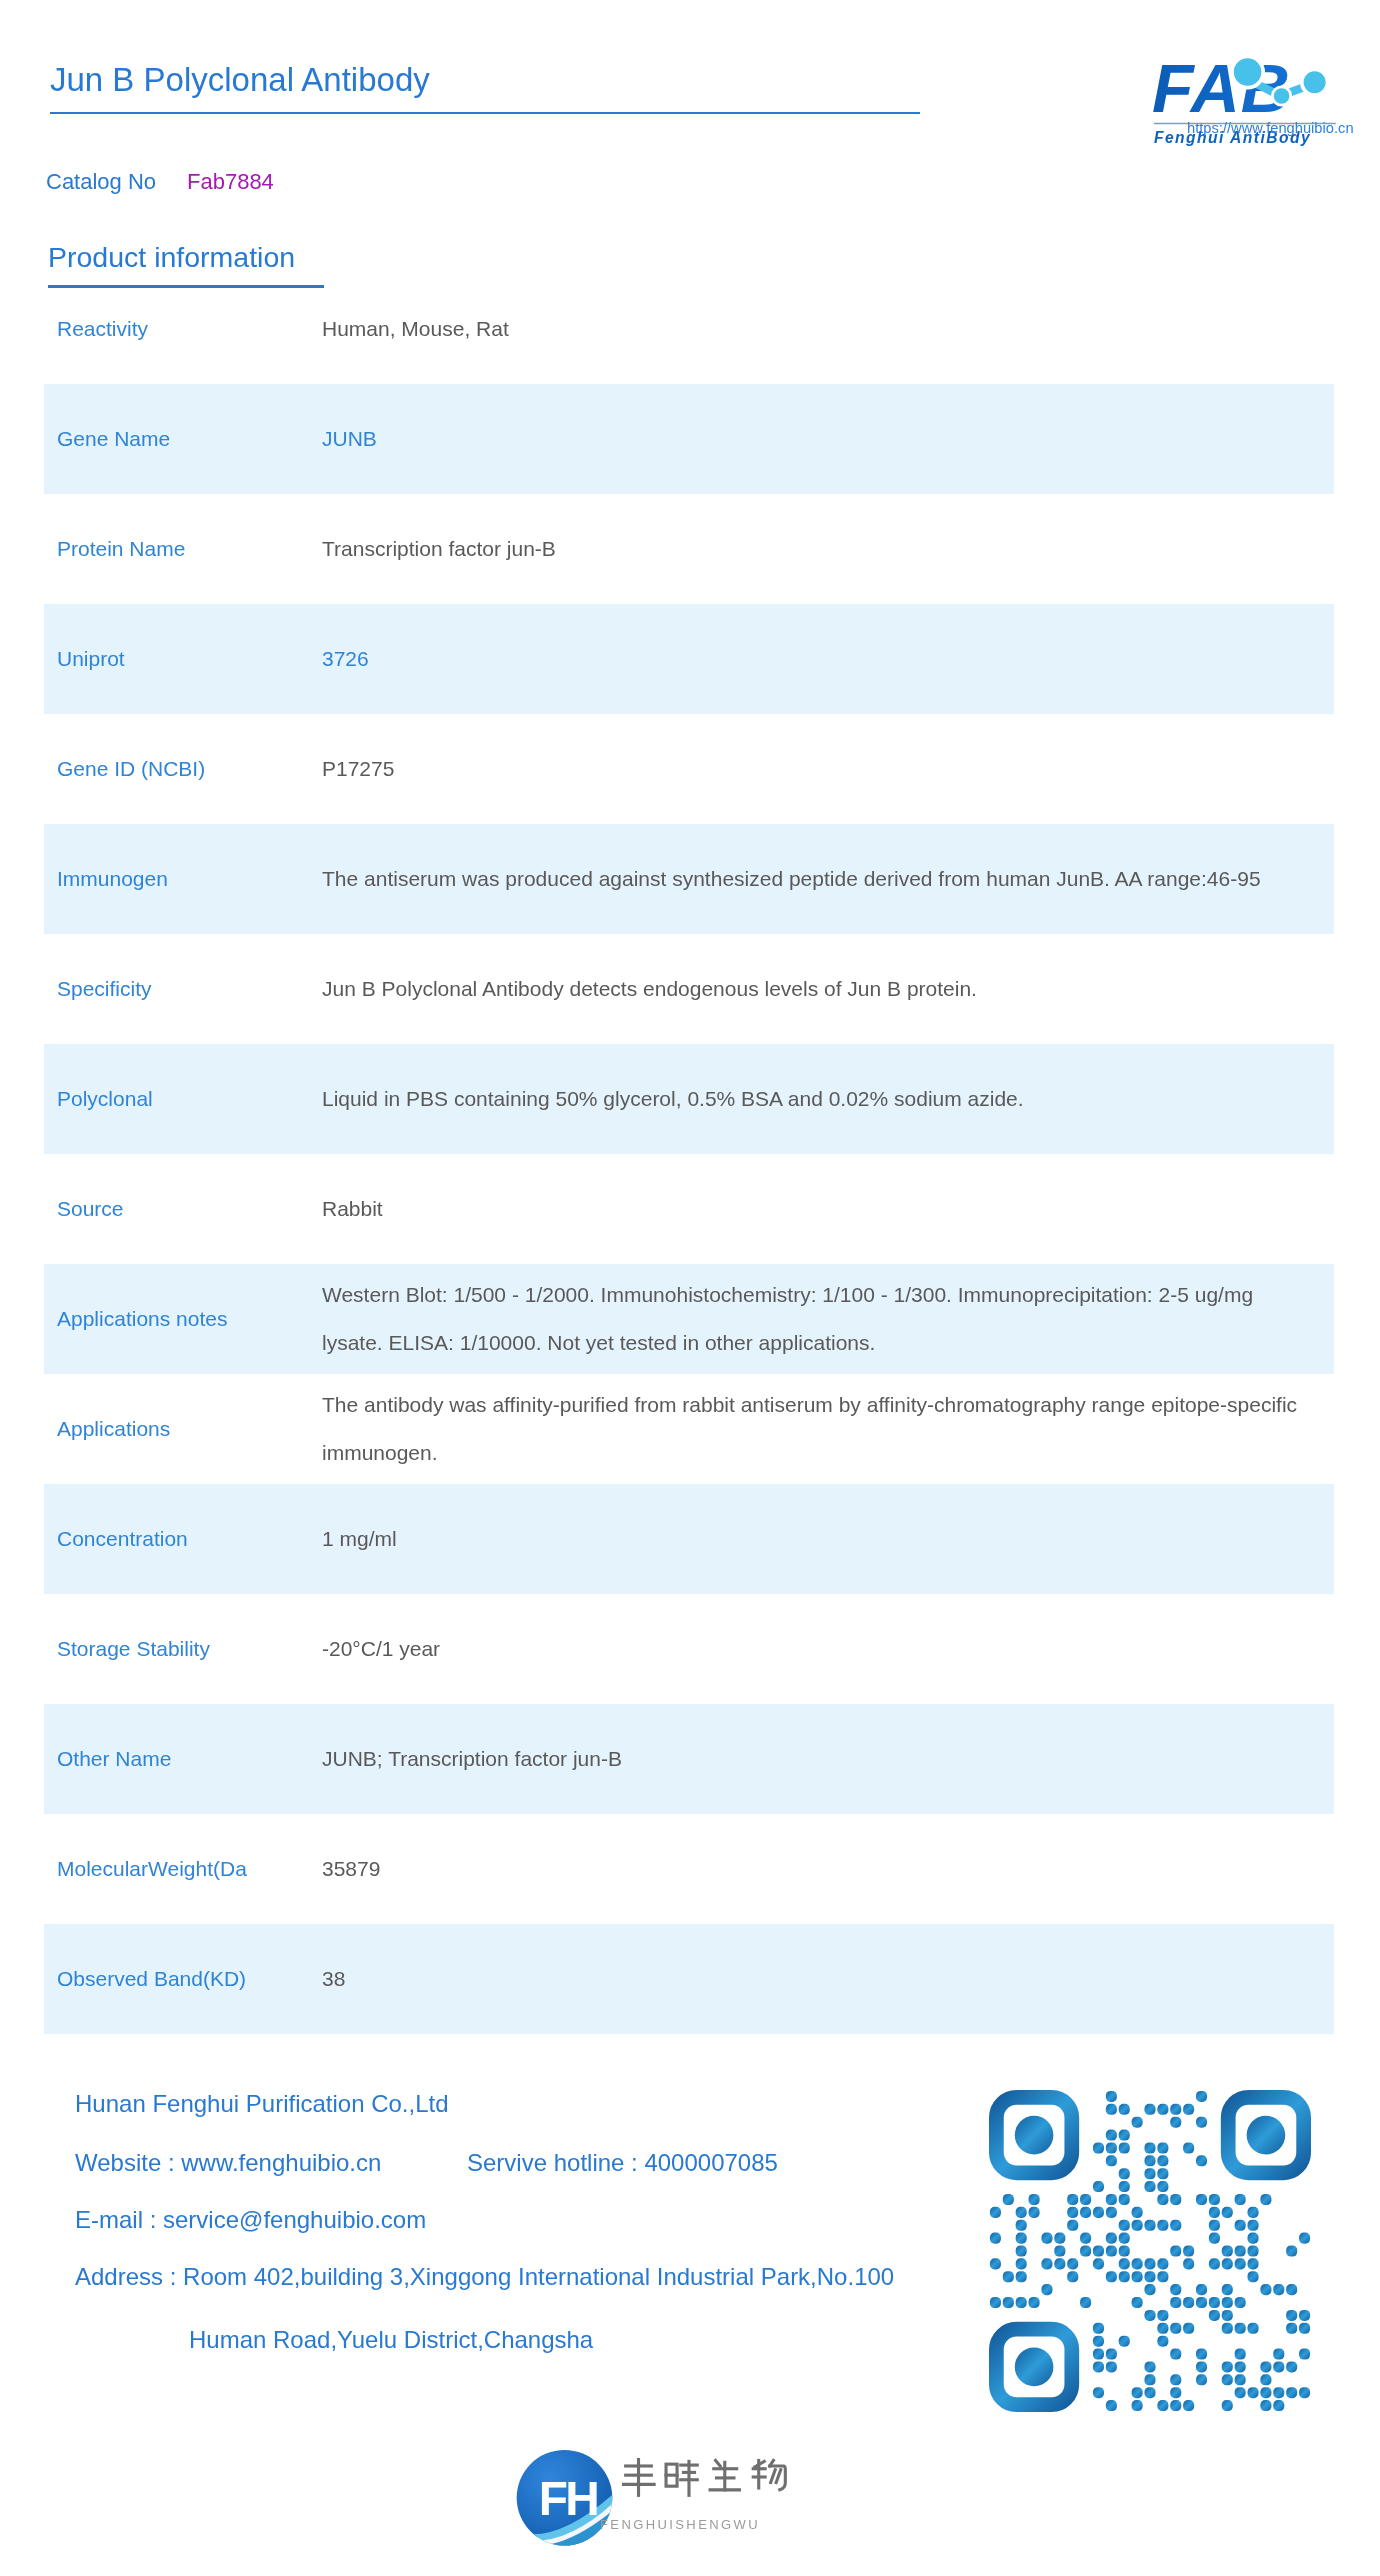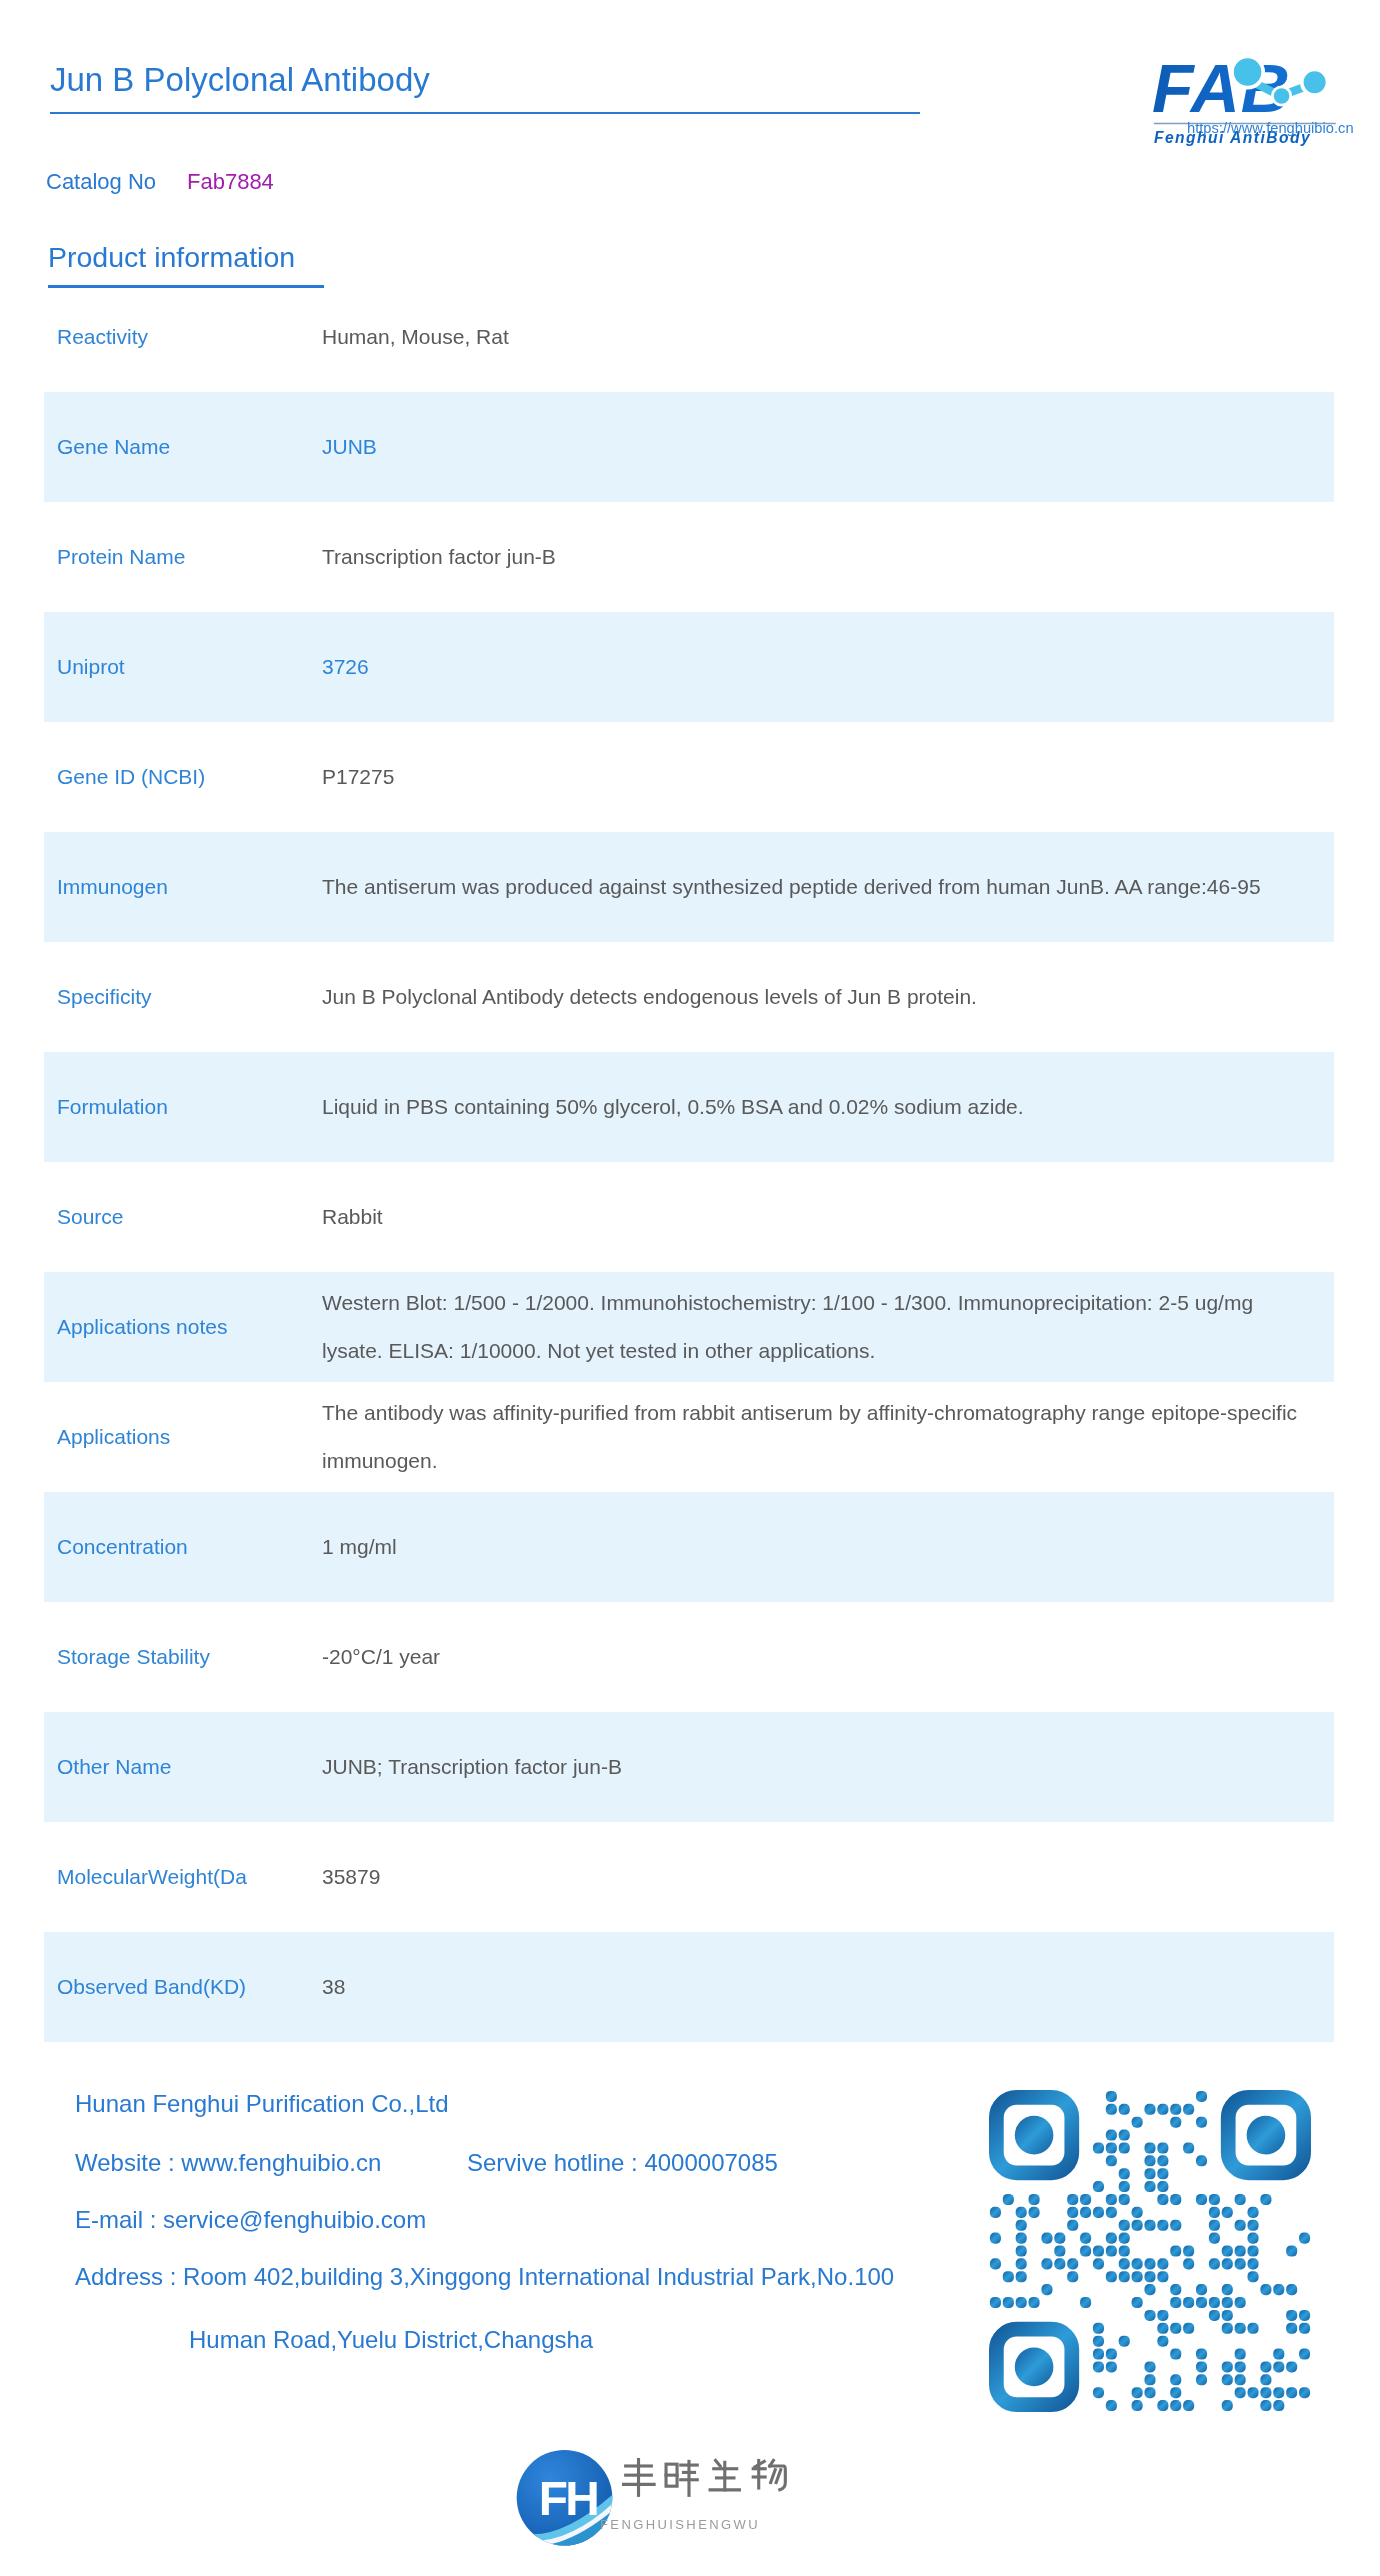--- a/index.html
+++ b/index.html
@@ -16,21 +16,21 @@
 
   
   #fab-logo{left:1152px;top:28px;width:193px;height:124px;}
   #fab-url{left:1187px;top:120px;font-size:14.7px;color:#2f82d8;}
 
   
   #section-title{left:48px;top:241px;font-size:28.5px;color:#2879d2;}
   #section-underline{left:48px;top:285px;width:276px;height:2.8px;background:#2879d2;}
 
   
-  #info-table{left:44px;top:282px;width:1290px;}
+  #info-table{left:44px;top:274px;width:1290px;}
   .row{position:relative;width:1290px;height:110px;display:flex;}
   .row.shaded{background:#e5f3fd;}
   .row-label{position:absolute;left:13px;top:0;height:110px;width:263px;
              display:flex;align-items:center;font-size:21px;color:#2f84d6;}
   .row-value{position:absolute;left:278px;top:0;height:110px;width:990px;
              display:flex;align-items:center;font-size:21px;color:#595959;}
   .row-value .txt{line-height:48px;width:990px;}
   .row-value.link{color:#2f84d6;}
 
   
@@ -122,21 +122,21 @@
           <span class="txt">The antiserum was produced against synthesized peptide derived from human JunB. AA range:46-95</span>
         </div>
       </div>
       <div class="row">
         <div class="row-label">Specificity</div>
         <div class="row-value">
           <span class="txt">Jun B Polyclonal Antibody detects endogenous levels of Jun B protein.</span>
         </div>
       </div>
       <div class="row shaded">
-        <div class="row-label">Formulation</div>
+        <div class="row-label">Polyclonal</div>
         <div class="row-value">
           <span class="txt">Liquid in PBS containing 50% glycerol,  0.5% BSA and 0.02% sodium azide.</span>
         </div>
       </div>
       <div class="row">
         <div class="row-label">Source</div>
         <div class="row-value">
           <span class="txt">Rabbit</span>
         </div>
       </div>

